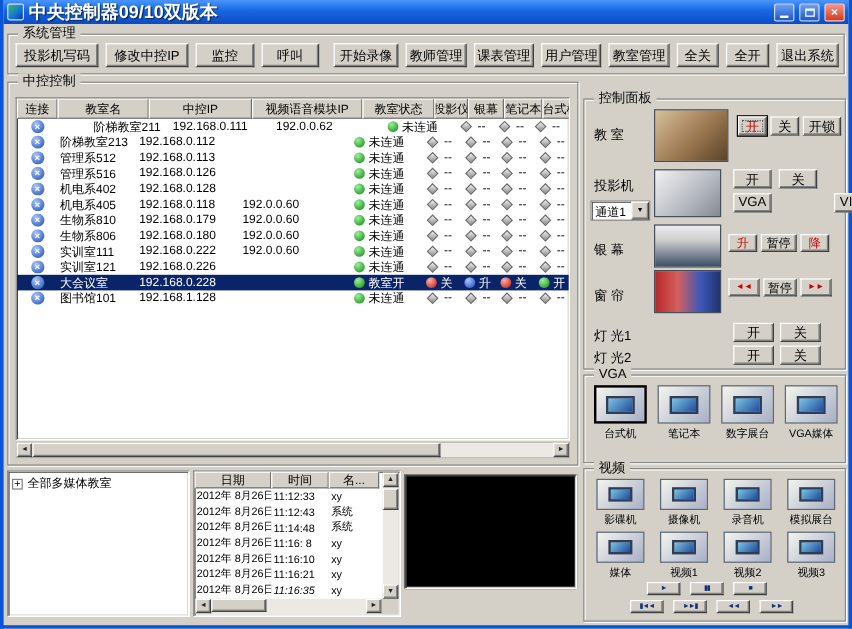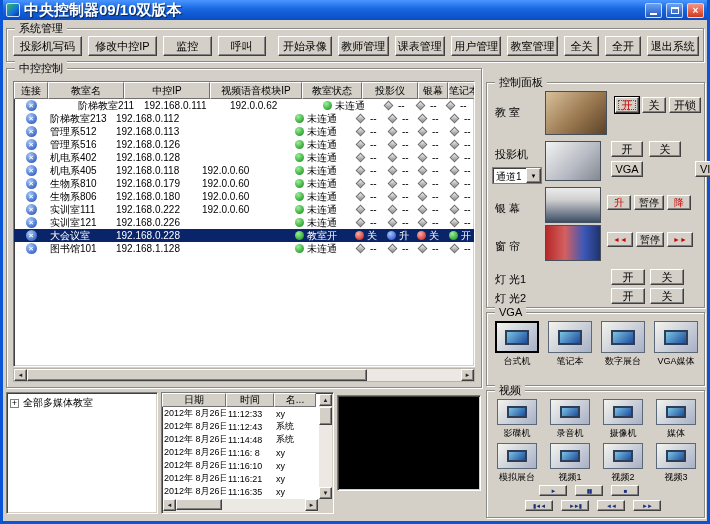--- a/index.html
+++ b/index.html
@@ -167,21 +167,21 @@
 
   <div class="group ctrl">
     <span class="legend">中控控制</span>
     <div class="tablebox sunken">
       <div class="thead">
           <div class="th" style="width: 34px;">连接</div>
           <div class="th" style="width: 76px;">教室名</div>
           <div class="th" style="width: 86px;">中控IP</div>
           <div class="th" style="width: 92px;">视频语音模块IP</div>
           <div class="th" style="width: 60px;">教室状态</div>
-          <div class="th" style="width: 56px;">投影仪</div>
+          <div class="th" style="width: 28px;">投影仪</div>
           <div class="th" style="width: 30px;">银幕</div>
           <div class="th" style="width: 32px;">笔记本</div>
           <div class="th" style="width: 30px;">台式机</div>
         </div>
       <div>
           <div class="row">
             <span class="c center" style="width: 34px;">
               <i class="conn-ic">×</i>
             </span>
             <span class="c" style="width: 66px; margin-left: 28px;">阶梯教室211</span>
@@ -384,21 +384,21 @@
           <span class="lc" style="width: 48px;">11:16:10</span>
           <span class="lc" style="width: 42px;">xy</span>
         </div>
         <div class="lrow">
           <span class="lc" style="width: 64px;">2012年 8月26日</span>
           <span class="lc" style="width: 48px;">11:16:21</span>
           <span class="lc" style="width: 42px;">xy</span>
         </div>
         <div class="lrow">
           <span class="lc" style="width: 64px;">2012年 8月26日</span>
-          <span class="lc" style="width: 48px;">11:16:35</span>
+          <span class="lc" style="width: 48px; font-style: italic;">11:16:35</span>
           <span class="lc" style="width: 42px;">xy</span>
         </div>
       </div>
     <div class="logvs">
       <span class="sbtn" style="left:0;top:0;width:13px;">▲</span>
       <span class="thumbbar" style="left:0;top:13px;width:13px;height:18px;"></span>
       <span class="sbtn" style="left:0;bottom:0;width:13px;">▼</span>
     </div>
     <div class="loghs">
       <span class="sbtn" style="left:0;top:0;">◄</span>
@@ -487,39 +487,39 @@
         <div class="vcell">
           <button class="vthumb">
             <i class="scr sm"></i>
           </button>
           <div class="dlabel">影碟机</div>
         </div>
         <div class="vcell">
           <button class="vthumb">
             <i class="scr sm"></i>
           </button>
+          <div class="dlabel">摄像机</div>
+        </div>
+        <div class="vcell">
+          <button class="vthumb">
+            <i class="scr sm"></i>
+          </button>
           <div class="dlabel">录音机</div>
         </div>
         <div class="vcell">
           <button class="vthumb">
             <i class="scr sm"></i>
           </button>
-          <div class="dlabel">摄像机</div>
+          <div class="dlabel">模拟展台</div>
         </div>
         <div class="vcell">
           <button class="vthumb">
             <i class="scr sm"></i>
           </button>
           <div class="dlabel">媒体</div>
-        </div>
-        <div class="vcell">
-          <button class="vthumb">
-            <i class="scr sm"></i>
-          </button>
-          <div class="dlabel">模拟展台</div>
         </div>
         <div class="vcell">
           <button class="vthumb">
             <i class="scr sm"></i>
           </button>
           <div class="dlabel">视频1</div>
         </div>
         <div class="vcell">
           <button class="vthumb">
             <i class="scr sm"></i>

